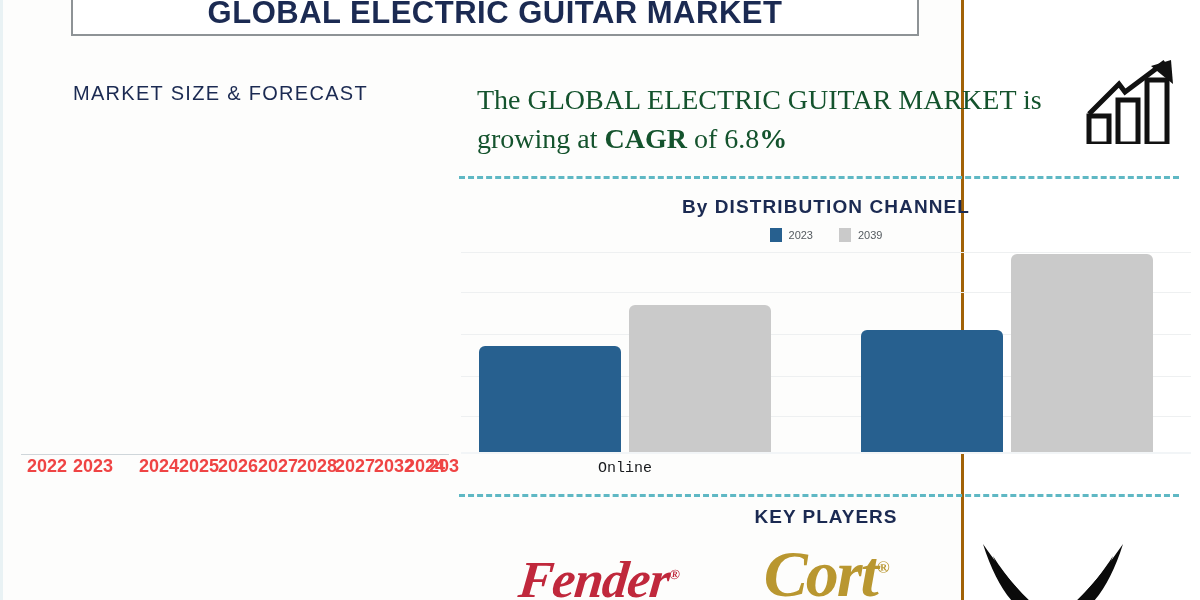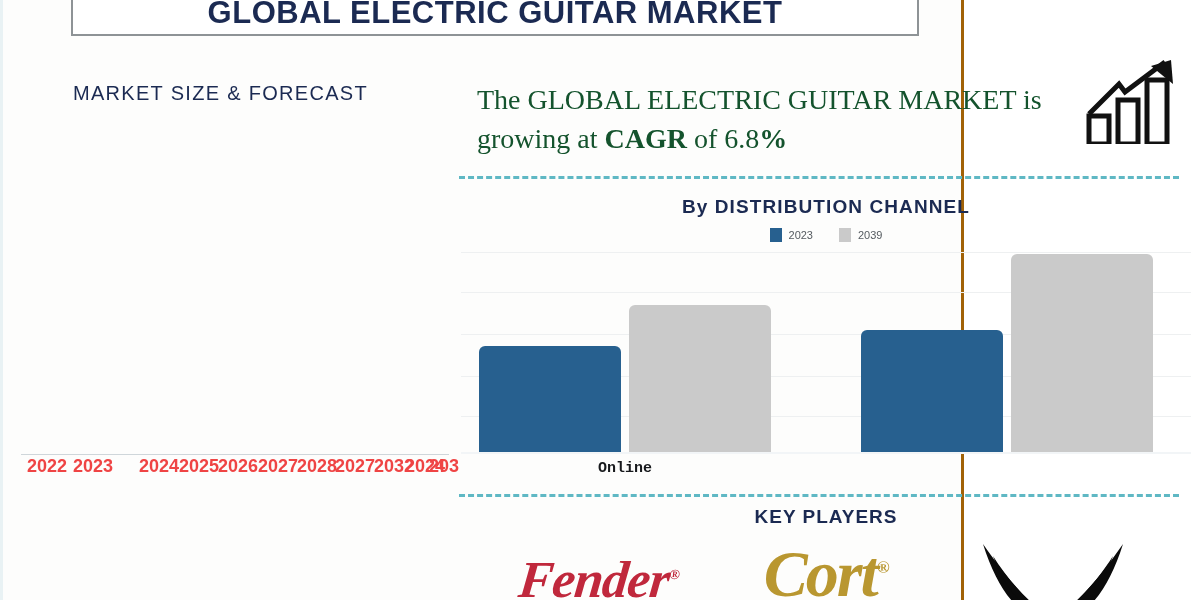--- a/index.html
+++ b/index.html
@@ -176,21 +176,21 @@
     bottom: 2px;
     border-radius: 6px 6px 0 0;
   }
   .dbar.y2023 { background: #27608f; }
   .dbar.y2032 { background: #cacaca; }
   .dcat {
     position: absolute;
     top: 416px;
     font-family: "Liberation Mono", monospace;
     font-size: 15px;
-    font-weight: 700;
+    font-weight: 400;
     color: #17191c;
     text-align: center;
   }
 
   #kp-title {
     position: absolute;
     left: 0; top: 462px;
     width: 754px;
     text-align: center;
     font-size: 19px;

